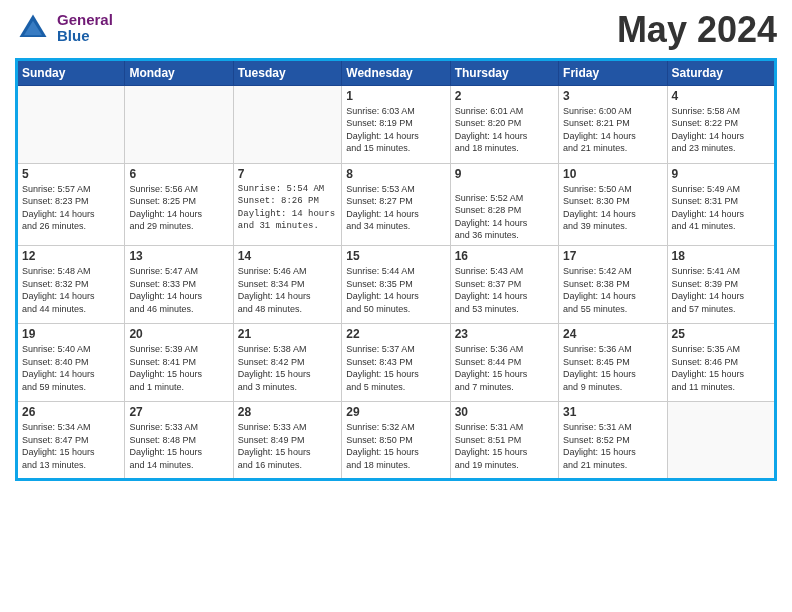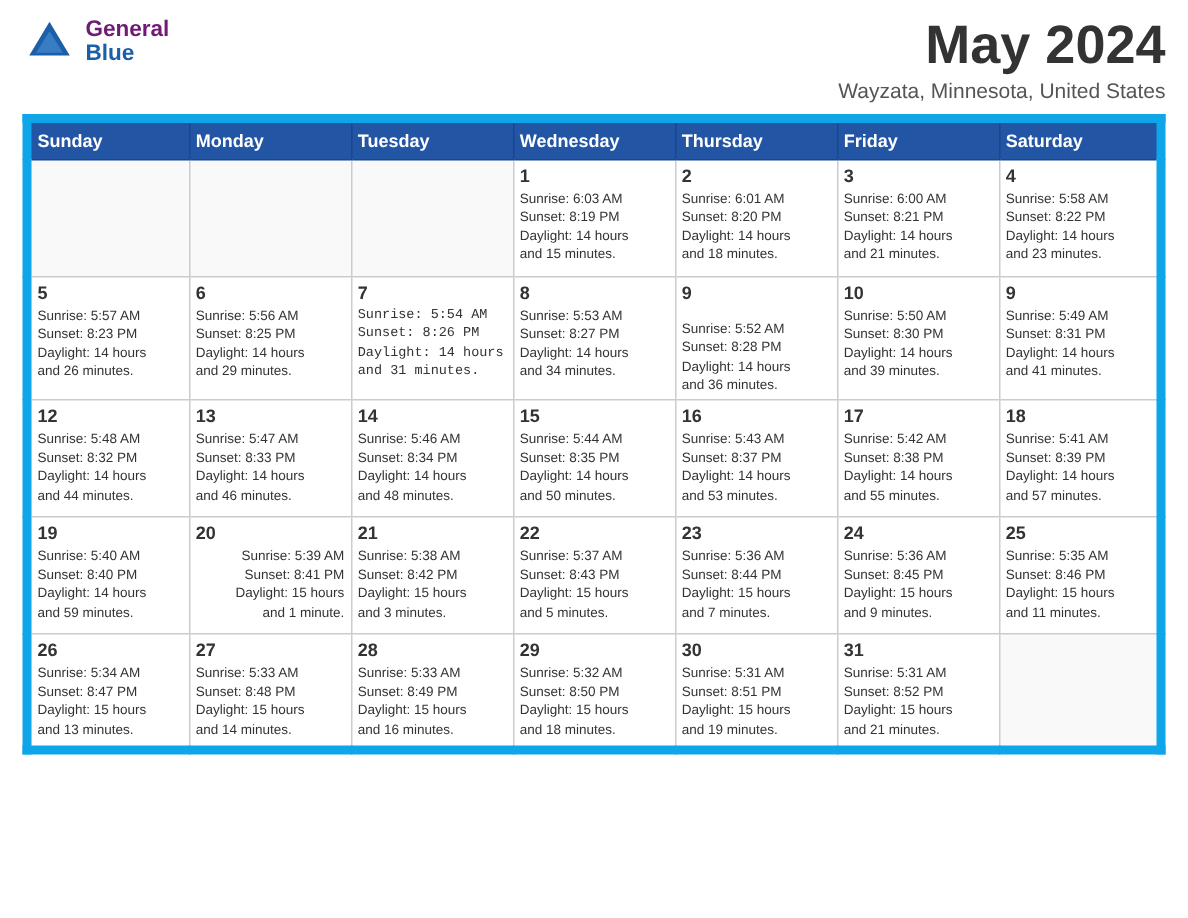--- a/index.html
+++ b/index.html
@@ -56,21 +56,21 @@
       line-height: 1.1;
     }
     .subtitle {
       font-size: 14px;
       color: #555;
       margin-top: 2px;
     }
     .calendar {
       width: 100%;
       border-collapse: collapse;
-      border: 6px solid #0ea5e9;
+      border: 3px solid #0ea5e9;
     }
     .calendar th {
       background-color: #2255a4;
       color: #fff;
       font-size: 12px;
       font-weight: bold;
       padding: 5px 4px;
       text-align: left;
       border: 1px solid #1a4590;
     }
@@ -113,21 +113,20 @@
         <polygon points="20,5 35,30 5,30" fill="#1a5fa8"></polygon>
         <polygon points="20,12 30,28 10,28" fill="#5599dd" opacity="0.5"></polygon>
       </svg>
       <div class="logo-text">
         <span class="logo-general">General</span>
         <span class="logo-blue">Blue</span>
       </div>
     </div>
     <div class="title-area">
       <div class="main-title">May 2024</div>
-      <div class="subtitle">Wayzata, Minnesota, United States</div>
     </div>
   </div>
 
   <table class="calendar">
     <thead>
       <tr>
 
       <th>Sunday</th>
           <th>Monday</th>
           <th>Tuesday</th>
@@ -276,21 +275,21 @@
         <tr class="week-row">
           <td>
             <span class="day-number">19</span>
             <div class="day-info" style="white-space: pre-line;">Sunrise: 5:40 AM
 Sunset: 8:40 PM
 Daylight: 14 hours
 and 59 minutes.</div>
           </td>
           <td>
             <span class="day-number">20</span>
-            <div class="day-info" style="white-space: pre-line; text-align: right;">Sunrise: 5:39 AM
+            <div class="day-info" style="white-space: pre-line;">Sunrise: 5:39 AM
 Sunset: 8:41 PM
 Daylight: 15 hours
 and 1 minute.</div>
           </td>
           <td>
             <span class="day-number">21</span>
             <div class="day-info" style="white-space: pre-line;">Sunrise: 5:38 AM
 Sunset: 8:42 PM
 Daylight: 15 hours
 and 3 minutes.</div>

